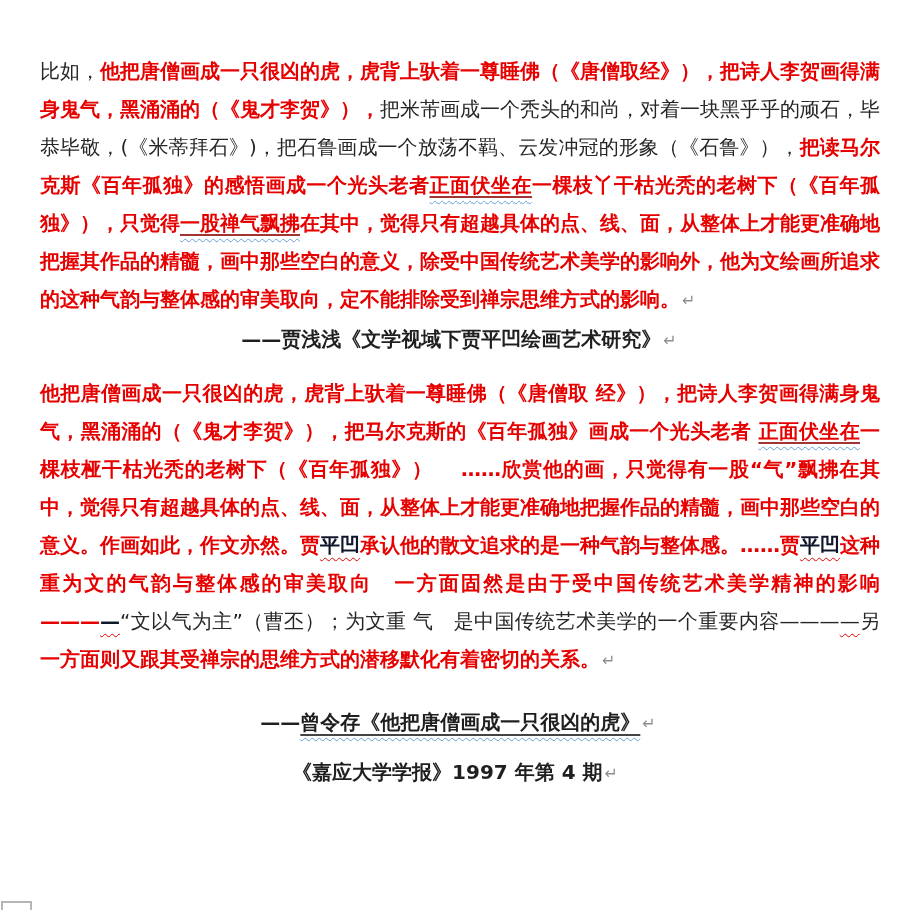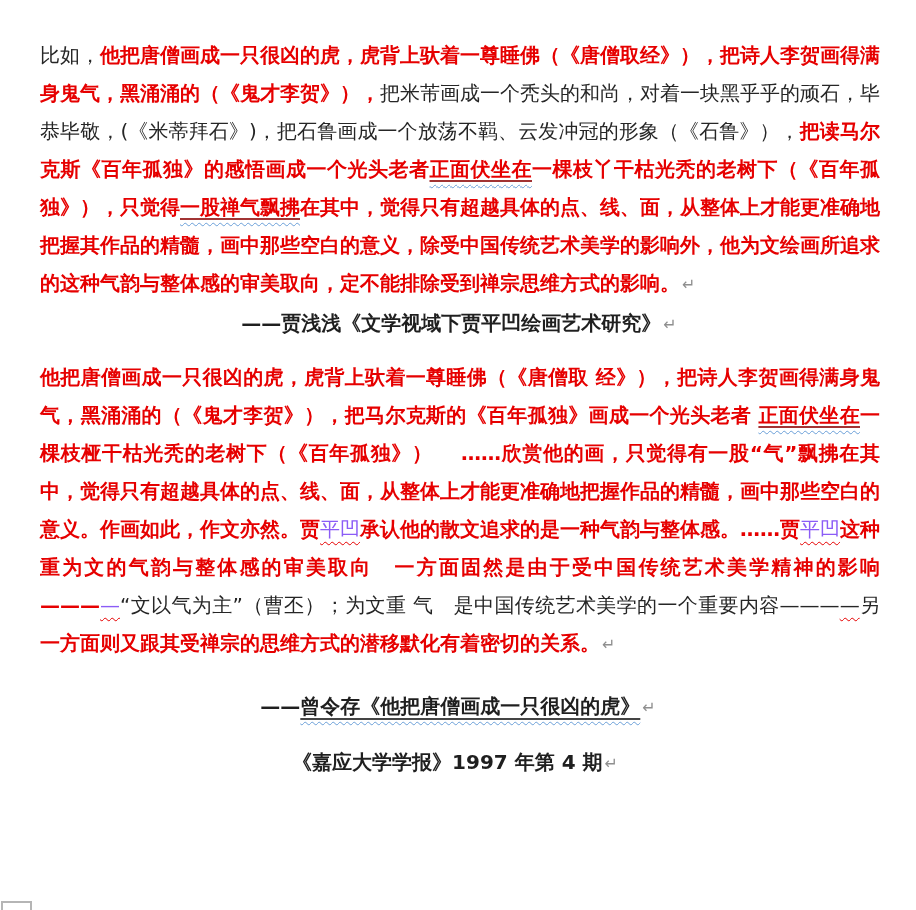--- a/index.html
+++ b/index.html
@@ -4,21 +4,21 @@
 <style>
   html, body { margin: 0; padding: 0; }
   body {
     width: 916px; height: 910px;
     background: #ffffff;
     overflow: hidden;
     font-family: "DejaVu Sans", "Liberation Sans", sans-serif;
     position: relative;
   }
   .doc {
-    padding: 36px 36px 0 40px;
+    padding: 52px 36px 0 40px;
     font-size: 20px;
     line-height: 38px;
     color: #262626;
   }
   .para { text-align: justify; }
   .right { text-align: center; }
   .run { white-space: pre-wrap; }
 
   
   .r-black       { color: #262626; font-weight: 400; }
@@ -41,21 +41,21 @@
     text-underline-offset: 5px;
   }
   .wave-blue {
     text-decoration: underline wavy #6a9fd8;
     text-decoration-thickness: 1px;
     text-underline-offset: 8px;
   }
 
   
   .r-red-spell {
-    color: #8b5cf6; font-weight: 400;
+    color: #0f172a; font-weight: 700;
     text-decoration: underline wavy #e60000;
     text-decoration-thickness: 1px;
     text-underline-offset: 5px;
   }
   .r-black-spell {
     color: #262626; font-weight: 400;
     text-decoration: underline wavy #e60000;
     text-decoration-thickness: 1px;
     text-underline-offset: 5px;
   }
@@ -63,21 +63,21 @@
   .r-pilcrow {
     color: #8f8f8f; font-weight: 400;
     font-size: 0.8em;
     margin-left: 2px;
   }
 
   .attribution1 { margin-top: 0; padding-right: 2px; }
   .citation1    { margin-top: 15px; padding-right: 8px; }
   .para2        { margin-top: 14px; }
   .attribution2 { margin-top: 23px; padding-right: 4px; }
-  .citation2    { margin-top: 16px; padding-right: 10px; }
+  .citation2    { margin-top: 10px; padding-right: 10px; }
 
   .textbox-edge {
     position: absolute;
     left: 1px; top: 901px;
     width: 27px; height: 14px;
     border: 2px solid #b5b5b5;
     background: #ffffff;
   }
 </style>
 </head>

